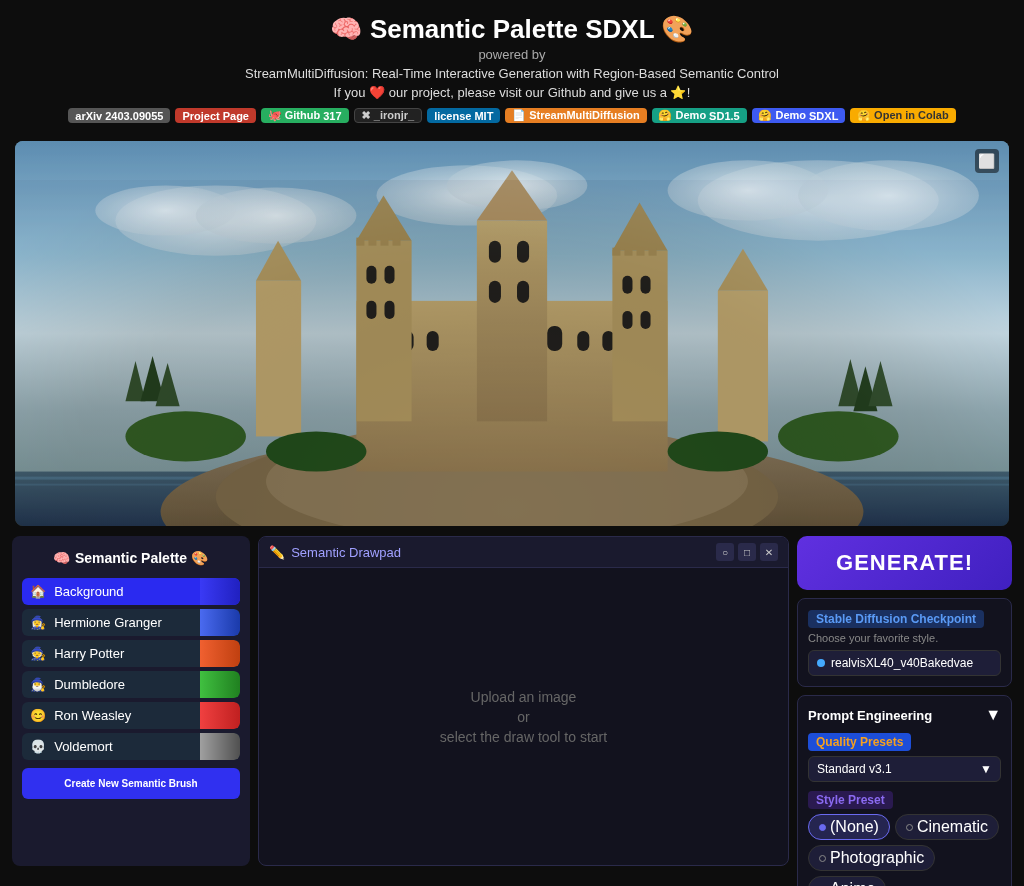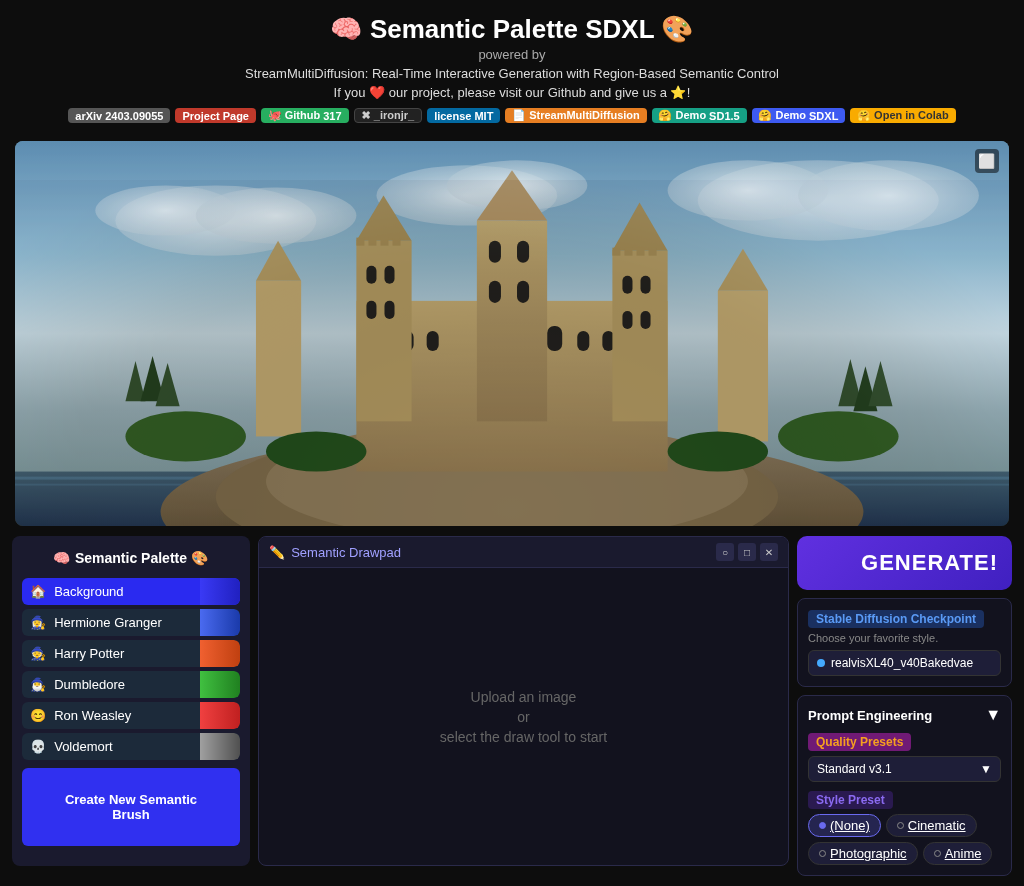--- a/index.html
+++ b/index.html
@@ -191,22 +191,22 @@
     .swatch-harry { background: linear-gradient(90deg, #f06030, #c04010); }
     .swatch-dumbledore { background: linear-gradient(90deg, #40c040, #208020); }
     .swatch-ron { background: linear-gradient(90deg, #f04040, #c02020); }
     .swatch-voldemort { background: linear-gradient(90deg, #a0a0a0, #505050); }
 
     .create-brush-btn {
       background: #3030f0;
       color: #fff;
       border: none;
       border-radius: 6px;
-      padding: 24px;
-      font-size: 13px;
+      padding: 10px;
+      font-size: 10px;
       font-weight: bold;
       cursor: pointer;
       text-align: center;
       margin-top: 4px;
     }
 
     .import-export {
       display: flex;
       align-items: center;
       justify-content: space-between;
@@ -295,21 +295,21 @@
     }
     .generate-btn {
       background: linear-gradient(135deg, #6030e0, #4020c0);
       color: #fff;
       border: none;
       border-radius: 10px;
       padding: 14px;
       font-size: 22px;
       font-weight: 900;
       cursor: pointer;
-      text-align: right;
+      text-align: center;
       letter-spacing: 1px;
       width: 100%;
     }
 
     .checkpoint-section {
       background: #12121e;
       border: 1px solid #2a2a4a;
       border-radius: 8px;
       padding: 10px;
     }
@@ -360,21 +360,21 @@
     }
     .prompt-title {
       font-size: 13px;
       font-weight: bold;
     }
 
     .quality-label {
       font-size: 12px;
       font-weight: bold;
       color: #f5a020;
-      background: #701a75;
+      background: #1d4ed8;
       border-radius: 4px;
       padding: 2px 8px;
       display: inline-block;
       margin-bottom: 5px;
     }
     .quality-select {
       display: flex;
       align-items: center;
       background: #1e1e38;
       border: 1px solid #333;
@@ -397,27 +397,26 @@
     }
     .style-options {
       display: flex;
       flex-wrap: wrap;
       gap: 5px;
     }
     .style-option {
       display: flex;
       align-items: center;
       gap: 4px;
-      font-size: 13px;
+      font-size: 16px;
       background: #1e1e38;
       border: 1px solid #333;
       border-radius: 15px;
       padding: 3px 10px;
       cursor: pointer;
-      text-decoration: underline;
     }
     .style-option.active {
       border-color: #6a6af0;
       background: #252550;
     }
     .style-dot {
       width: 7px;
       height: 7px;
       border-radius: 50%;
       border: 1px solid #888;

